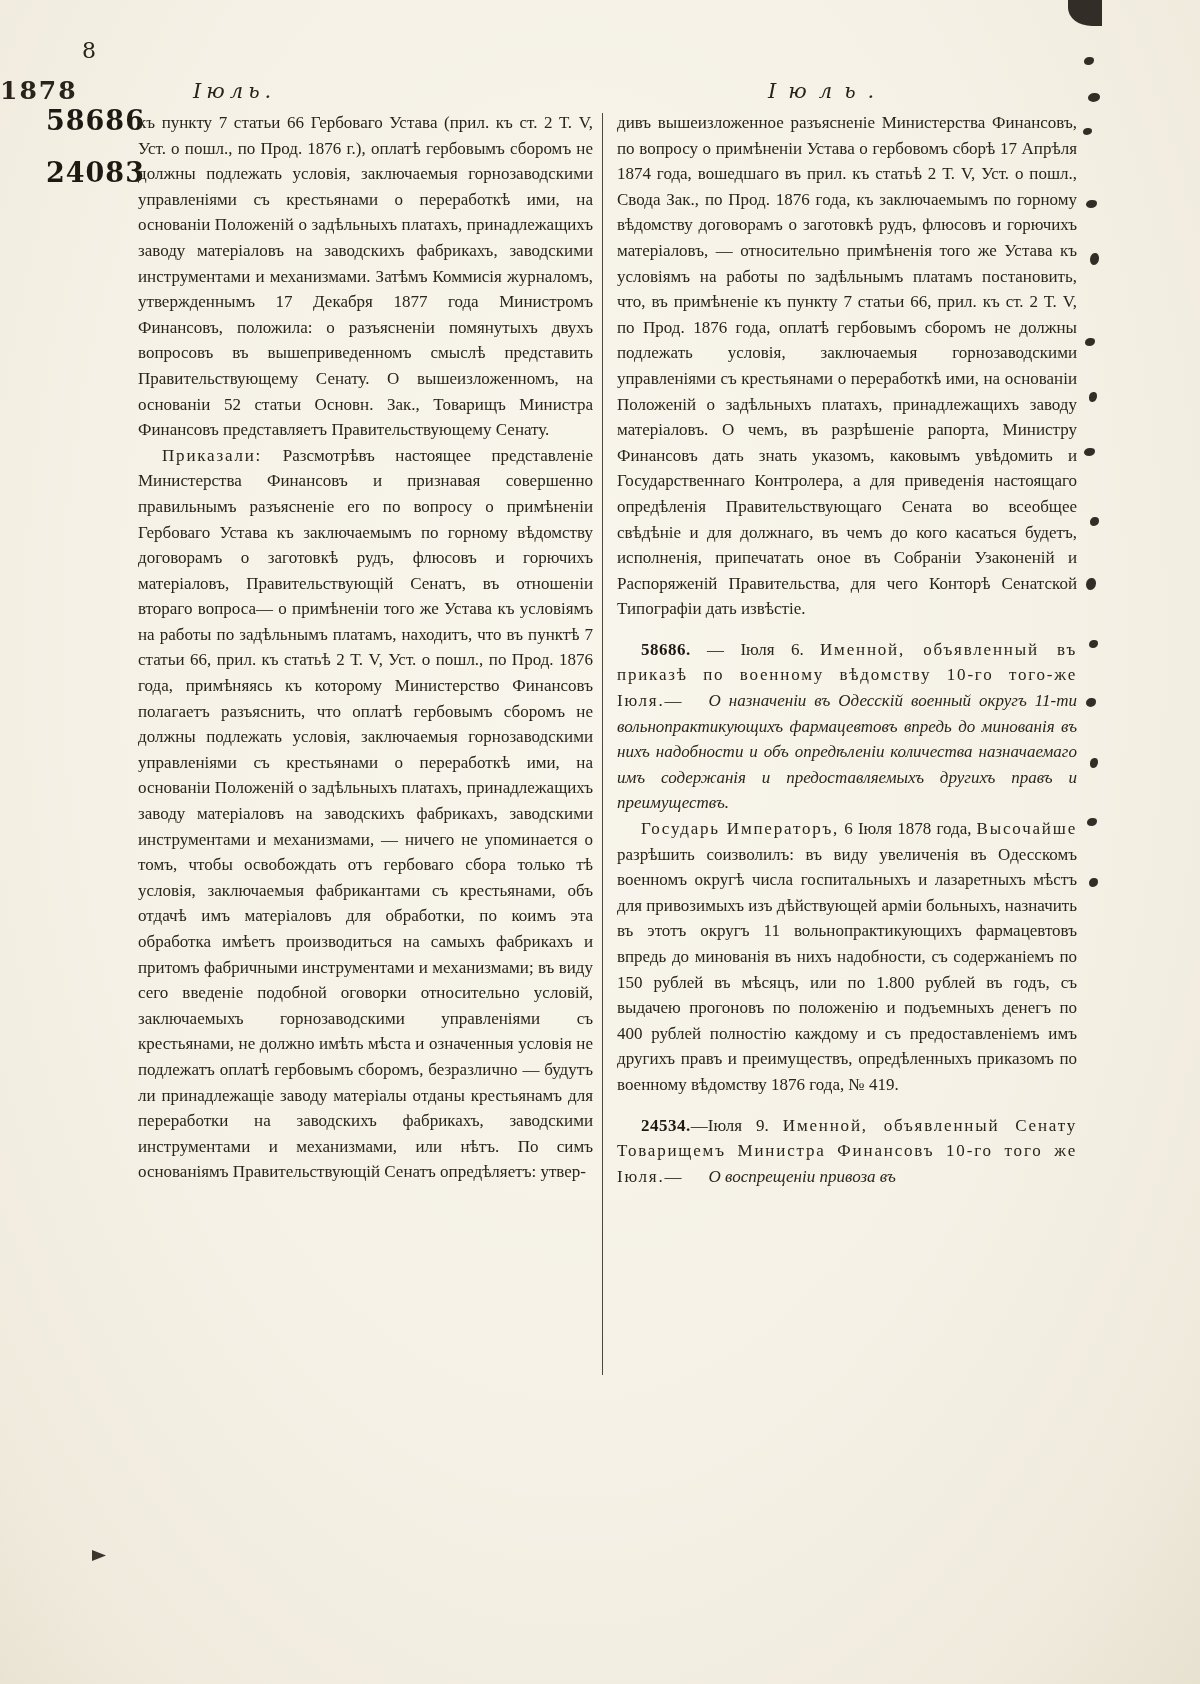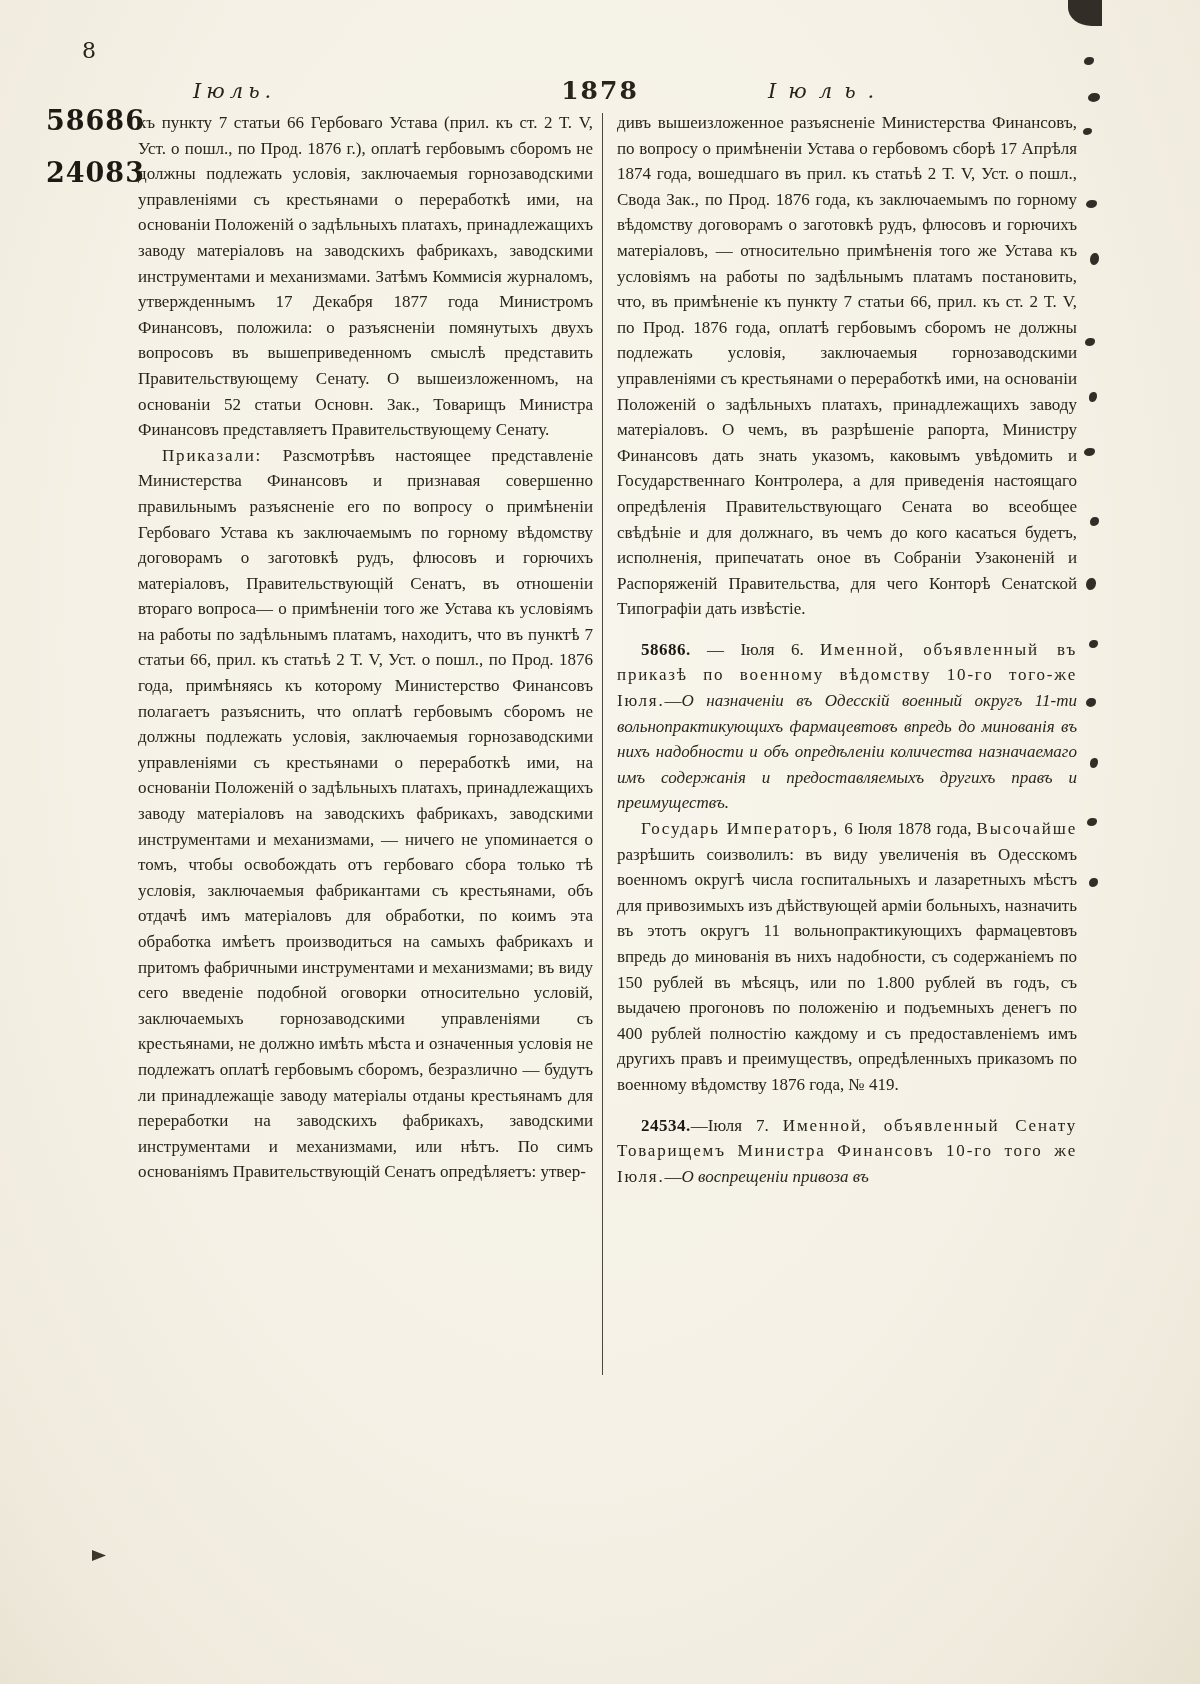--- a/index.html
+++ b/index.html
@@ -13,21 +13,21 @@
   .page-num { position:absolute; left:82px; top:38px; font-size:22px; }
   .doc-title {
     position:absolute; top:36px; left:0; width:100%; text-align:center;
     font-weight:bold; font-size:25px; letter-spacing:9px; word-spacing:22px; color:#221d15;
   }
   .month-left {
     position:absolute; left:193px; top:79px; font-style:italic;
     font-size:21px; letter-spacing:5px;
   }
   .year {
-    position:absolute; left:0; top:76px; width:100%; text-align:center;
+    position:absolute; left:0; top:76px; width:100%; 
     font-weight:bold; font-size:25px; letter-spacing:2px;
   }
   .month-right {
     position:absolute; left:768px; top:79px; font-style:italic;
     font-size:21px; letter-spacing:12px;
   }
   .margin-num {
     position:absolute; left:46px; font-weight:bold; font-size:27px;
     letter-spacing:1px; color:#1d1812;
   }
@@ -38,21 +38,21 @@
     position:absolute; top:110px; font-size:17px; line-height:25.6px;
     text-align:justify; color:#2a2419;
   }
   .col-left  { left:138px; width:455px; }
   .col-right { left:617px; width:460px; }
   .col p { text-indent:24px;font-family:Liberation Serif, serif; }
   .col p.noindent { text-indent:0; }
   .col p.entry { margin-top:15px; }
   .spaced { letter-spacing:1.8px; }
   .law-num { font-weight:bold; font-size:17px; letter-spacing:0.5px; color:#1d1812; }
-  .ital { font-style:italic; }
+  .ital { font-style:italic;margin-left:27px; }
   .artifacts i {
     position:absolute; display:block; background:#17120c;
     border-radius:55% 42% 58% 45%; opacity:.88;
   }
   .artifacts .corner-blob { border-radius:0 0 0 70%; }
   .artifacts .arrow {
     background:#221c13; border-radius:0;
     clip-path:polygon(0 0, 100% 50%, 0 100%);
   }
 </style>
@@ -81,21 +81,21 @@
 
     <p class="entry">
       <span class="law-num">58686.</span><span> — Іюля 6. </span><span class="spaced">Именной, объявленный въ приказѣ по военному вѣдомству 10-го того-же Іюля.</span><span>—</span><span class="ital">О назначеніи въ Одесскій военный округъ 11-ти вольнопрактикующихъ фармацевтовъ впредь до минованія въ нихъ надобности и объ опредѣленіи количества назначаемаго имъ содержанія и предоставляемыхъ другихъ правъ и преимуществъ.</span>
     </p>
 
     <p>
       <span class="spaced">Государь Императоръ,</span><span> 6 Іюля 1878 года, </span><span class="spaced">Высочайше</span><span> разрѣшить соизволилъ: въ виду увеличенія въ Одесскомъ военномъ округѣ числа госпитальныхъ и лазаретныхъ мѣстъ для привозимыхъ изъ дѣйствующей арміи больныхъ, назначить въ этотъ округъ 11 вольнопрактикующихъ фармацевтовъ впредь до минованія въ нихъ надобности, съ содержаніемъ по 150 рублей въ мѣсяцъ, или по 1.800 рублей въ годъ, съ выдачею прогоновъ по положенію и подъемныхъ денегъ по 400 рублей полностію каждому и съ предоставленіемъ имъ другихъ правъ и преимуществъ, опредѣленныхъ приказомъ по военному вѣдомству 1876 года, № 419.</span>
     </p>
 
     <p class="entry">
-      <span class="law-num">24534.</span><span>—Іюля 7. </span><span class="spaced">Именной, объявленный Сенату Товарищемъ Министра Финансовъ 10-го того же Іюля.</span><span>—</span><span class="ital">О воспрещеніи привоза въ</span>
+      <span class="law-num">24534.</span><span>—Іюля 9. </span><span class="spaced">Именной, объявленный Сенату Товарищемъ Министра Финансовъ 10-го того же Іюля.</span><span>—</span><span class="ital">О воспрещеніи привоза въ</span>
     </p>
   </div>
 
   <div class="artifacts">
     <i class="corner-blob" style="left:1068px; top:0; width:34px; height:26px;"></i>
     <i style="left:1084px; top:57px;  width:10px; height:8px;"></i>
     <i style="left:1088px; top:93px;  width:12px; height:9px;"></i>
     <i style="left:1083px; top:128px; width:9px;  height:7px;"></i>
     <i style="left:1086px; top:200px; width:11px; height:8px;"></i>
     <i style="left:1090px; top:253px; width:9px;  height:12px;"></i>

